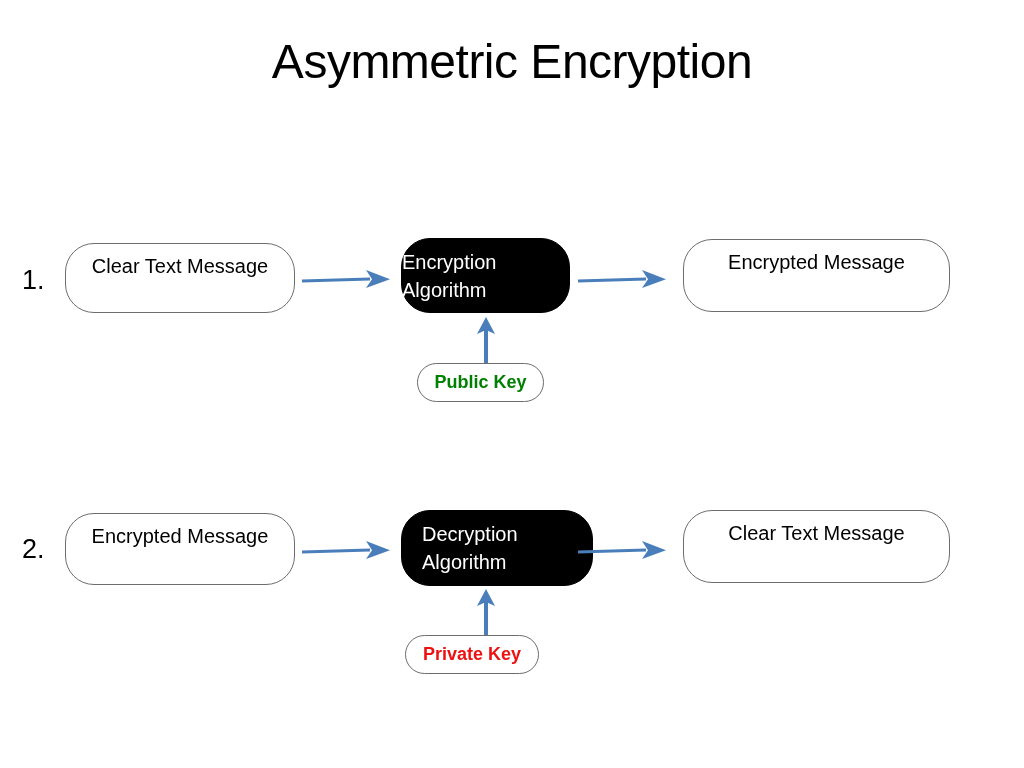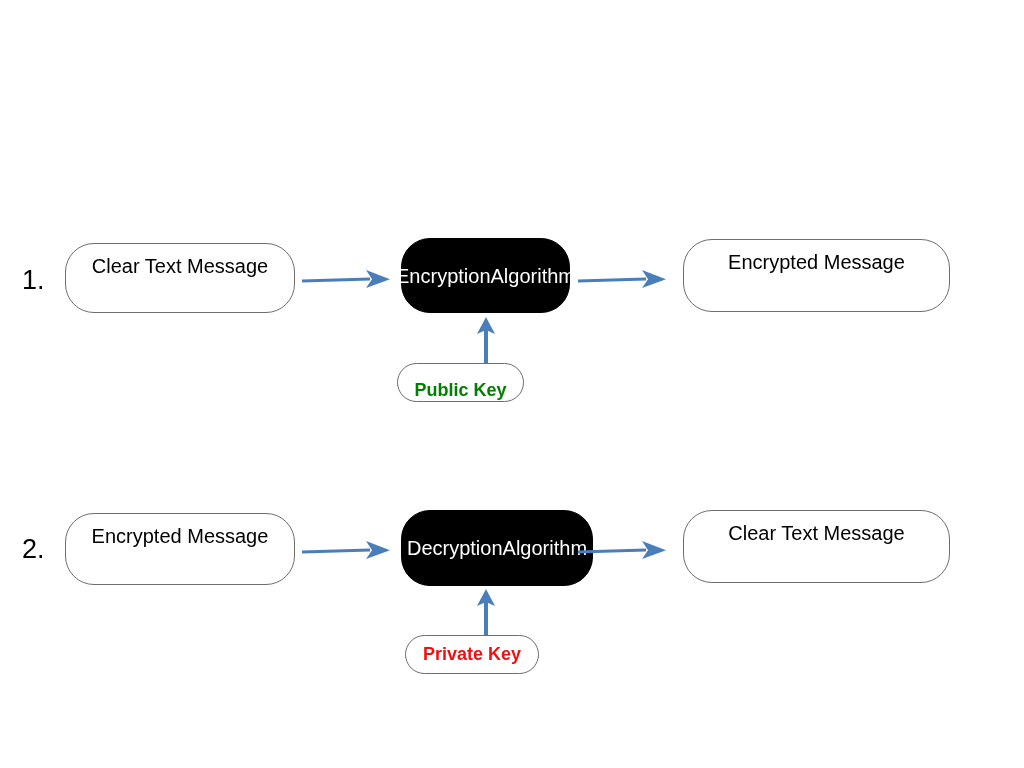--- a/index.html
+++ b/index.html
@@ -63,22 +63,22 @@
     line-height: 26px;
     color: #000000;
     white-space: nowrap;
   }
 
   
   .box-black {
     background: #000000;
     border: 1px solid #000000;
     display: flex;
-    flex-direction: row;
-    align-items: center;
+    flex-direction: column;
+    align-items: flex-start;
     justify-content: center;
   }
   .box-black .box-text {
     font-family: "Liberation Sans", sans-serif;
     font-size: 20px;
     line-height: 28px;
     color: #ffffff;
     white-space: nowrap;
     text-align: center;
   }
@@ -111,20 +111,21 @@
 
   
   .arrow {
     position: absolute;
   }
 </style>
 </head>
 <body>
 
 <div id="title-block">
+  <div id="main-title">Asymmetric Encryption</div>
 </div>
 
 <div class="step-number" style="left:22px; top:265px;">1.</div>
 
 <div class="node box-plain" style="left:65px; top:243px; width:230px; height:70px;">
   <span class="box-text">Clear Text Message</span>
 </div>
 
 <div class="arrow" style="left:300px; top:266px; width:92px; height:24px;">
   <svg width="92" height="24" viewBox="0 0 92 24" xmlns="http://www.w3.org/2000/svg">
@@ -149,38 +150,38 @@
   <span class="box-text">Encrypted Message</span>
 </div>
 
 <div class="arrow" style="left:473px; top:316px; width:26px; height:48px;">
   <svg width="26" height="48" viewBox="0 0 26 48" xmlns="http://www.w3.org/2000/svg">
     <path d="M11,14 L15,14 L15,47 L11,47 Z" fill="#4a7ebb"></path>
     <path d="M13,1 L22,18 L13,14 L4,18 Z" fill="#4a7ebb"></path>
   </svg>
 </div>
 
-<div class="node box-key key-public" style="left:397px; top:363px; width:127px; height:39px;align-items:flex-end;">
+<div class="node box-key key-public" style="left:417px; top:363px; width:127px; height:39px;">
   <span class="box-text">Public Key</span>
 </div>
 
 <div class="step-number" style="left:22px; top:534px;">2.</div>
 
 <div class="node box-plain" style="left:65px; top:513px; width:230px; height:72px;">
   <span class="box-text">Encrypted Message</span>
 </div>
 
 <div class="arrow" style="left:300px; top:537px; width:92px; height:24px;">
   <svg width="92" height="24" viewBox="0 0 92 24" xmlns="http://www.w3.org/2000/svg">
     <path d="M2,13.5 L70,11.5 L70,14.5 L2,16.5 Z" fill="#4a7ebb"></path>
     <path d="M66,4 L90,13.2 L66,22 L72,13.2 Z" fill="#4a7ebb"></path>
   </svg>
 </div>
 
-<div class="node box-black" style="left:401px; top:510px; width:192px; height:76px;">
+<div class="node box-black" style="left:401px; top:510px; width:192px; height:76px;padding-left:20px;">
   <span class="box-text">Decryption</span>
   <span class="box-text">Algorithm</span>
 </div>
 
 <div class="arrow" style="left:576px; top:537px; width:92px; height:24px;">
   <svg width="92" height="24" viewBox="0 0 92 24" xmlns="http://www.w3.org/2000/svg">
     <path d="M2,13.5 L70,11.5 L70,14.5 L2,16.5 Z" fill="#4a7ebb"></path>
     <path d="M66,4 L90,13.2 L66,22 L72,13.2 Z" fill="#4a7ebb"></path>
   </svg>
 </div>

